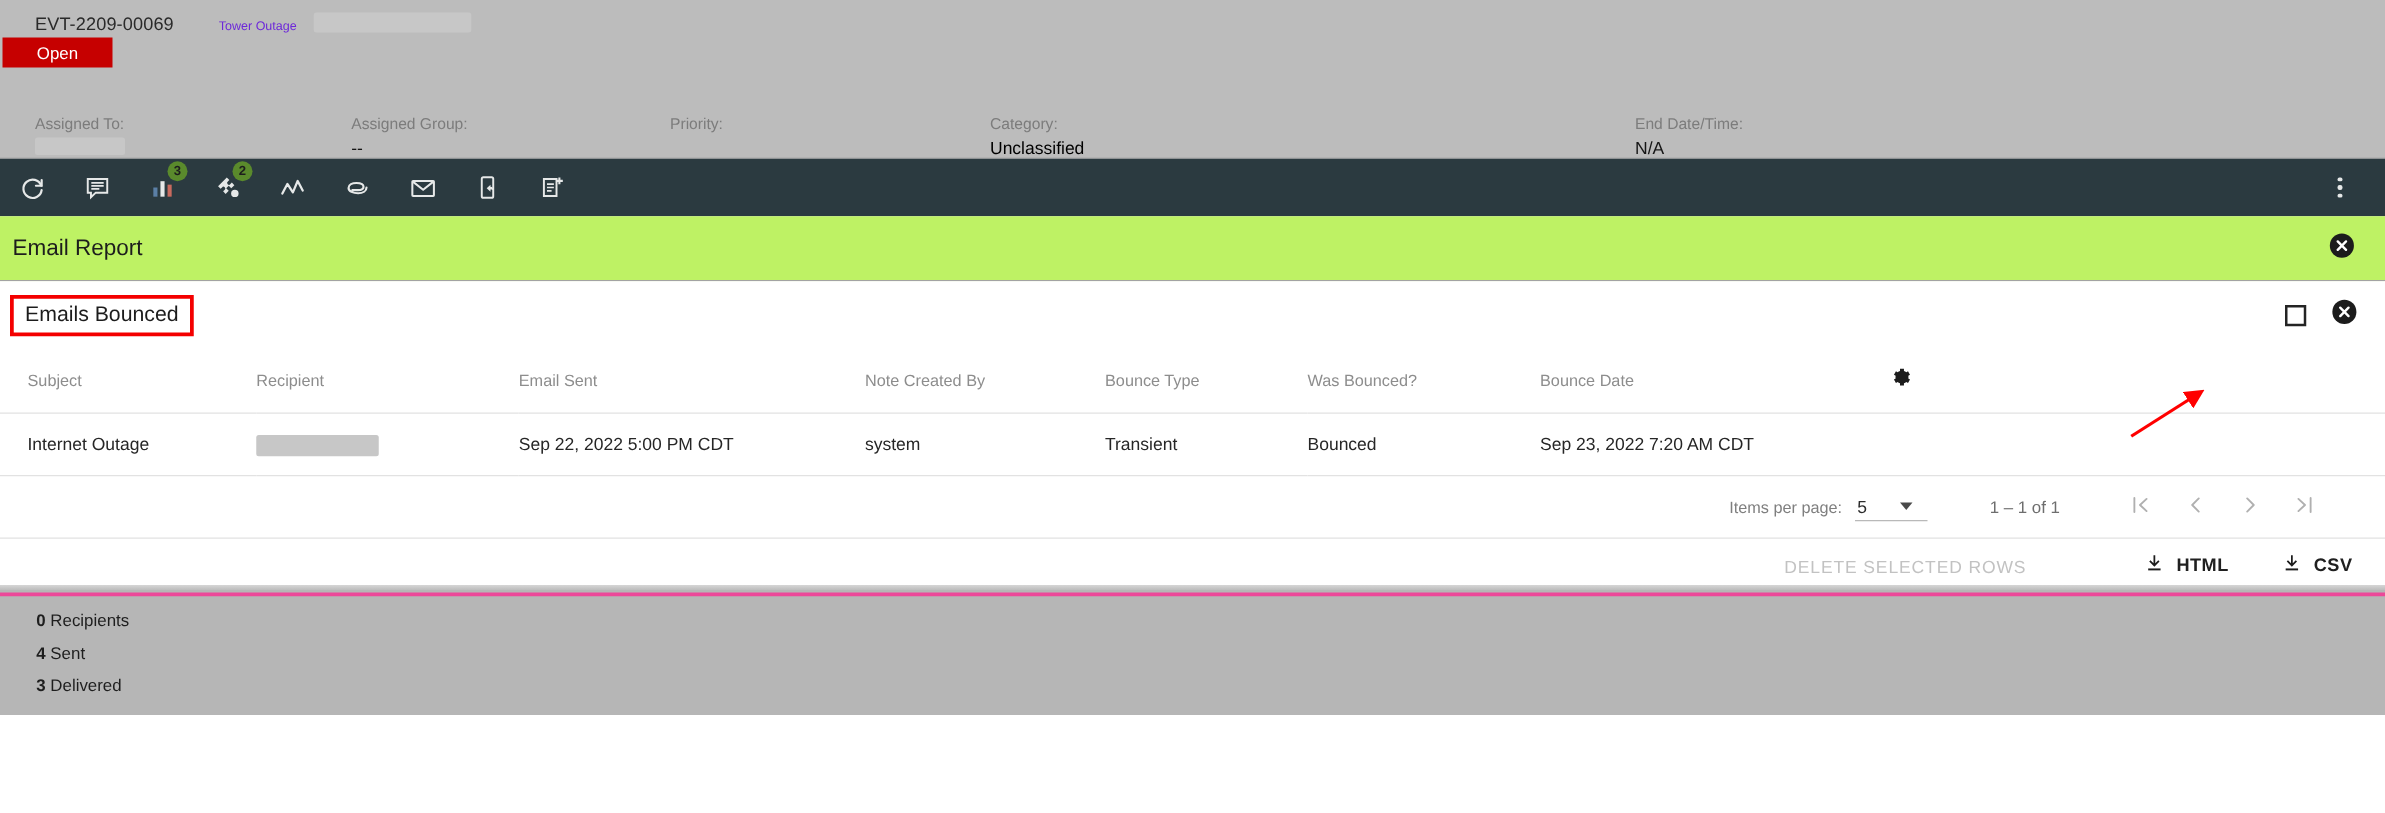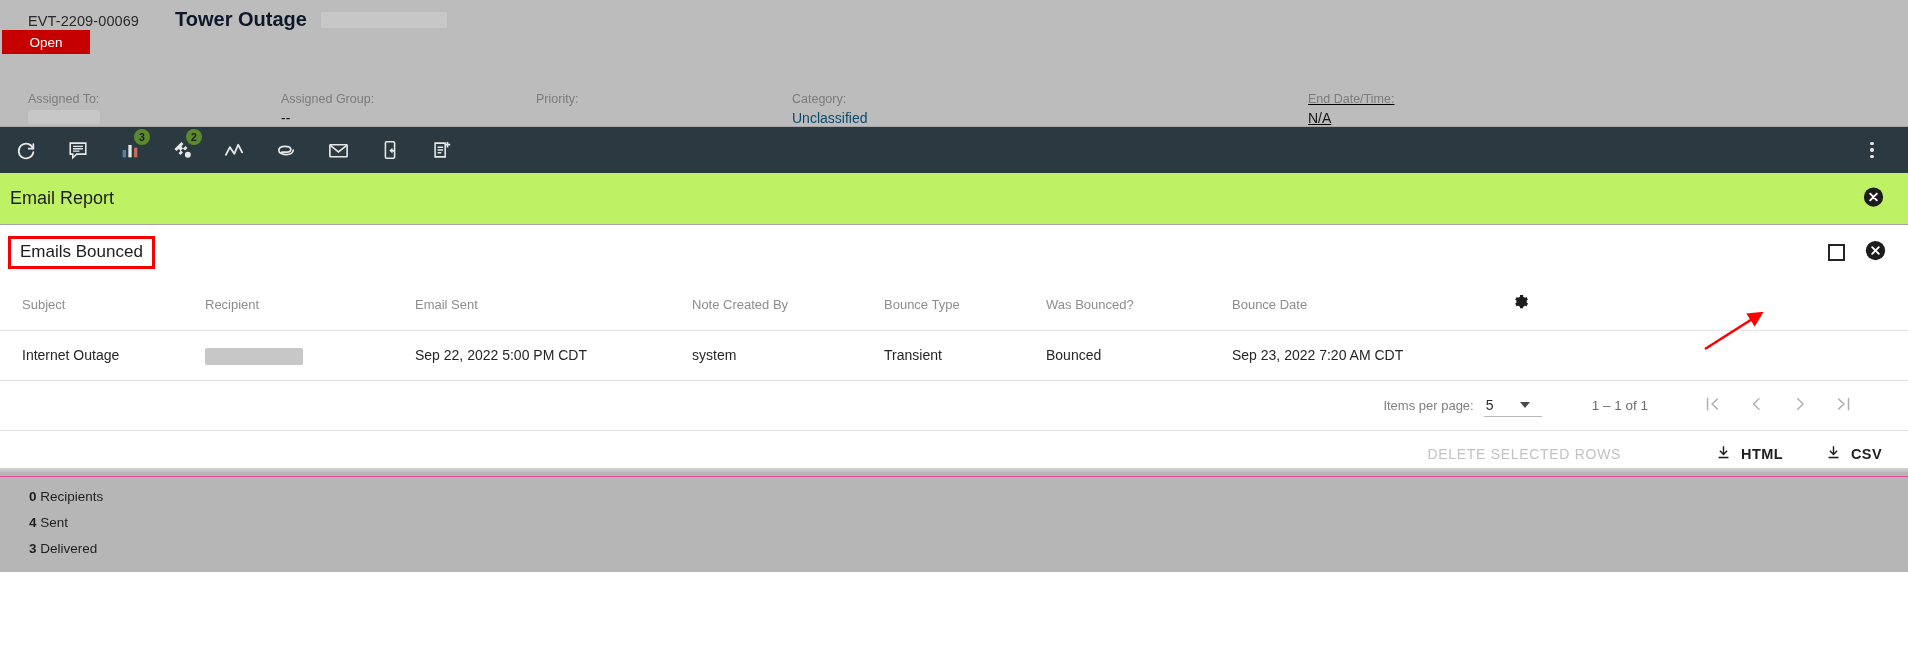--- a/index.html
+++ b/index.html
@@ -15,21 +15,21 @@
     position: relative;
     height: 127px;
     background: #bcbcbc;
     border-bottom: 1px solid #a8a8a8;
   }
   .rec-idline {
     position: absolute; left: 28px; top: 8px;
     display: flex; align-items: baseline; gap: 36px;
   }
   .rec-id { font-size: 14.5px; color: #2a2a2a; letter-spacing: .1px; }
-  .rec-title { font-size: 20px; font-weight: bold; color: #0f172a; }
+  .rec-title { font-size: 10px; font-weight: normal; color: #6d28d9; }
   .redacted {
     display: inline-block;
     background: #c7c7c7;
     border-radius: 2px;
     height: 16px;
   }
   .redacted.title-red { width: 126px; margin-left: 14px; position: relative; top: 2px; }
 
   .status-chip {
     position: absolute; left: 2px; top: 30px;
@@ -46,21 +46,21 @@
   }
   .meta-cell { position: absolute; top: 0; }
   .meta-label {
     font-size: 12.5px; color: #7c7c7c; line-height: 16px;
     white-space: nowrap;
   }
   .meta-value {
     font-size: 14px; color: #151515; line-height: 20px; margin-top: 1px;
     white-space: nowrap;
   }
-  .meta-value.dim { color: #0c4a6e; text-align: right; }
+  .meta-value.dim { color: #000000; text-align: right; }
   .redacted.val-red { width: 72px; height: 14px; margin-top: 3px; }
 
   
   .toolbar {
     position: relative;
     height: 46px;
     background: #2b3a40;
     display: flex; align-items: center;
   }
   .tb-btn {
@@ -168,21 +168,21 @@
     width: 44px; height: 40px;
     display: flex; align-items: center; justify-content: center;
     color: #b0b0b0;
   }
 
   
   .export-row {
     height: 46px;
     display: flex; align-items: center; justify-content: flex-end;
     gap: 0; padding-right: 26px;
-    border-bottom: 1px solid #ec4899;
+    border-bottom: 3px solid #ec4899;
   }
   .del-rows {
     font-size: 14px; color: #c2c2c2; letter-spacing: .7px;
     margin-right: 52px;
   }
   .exp-btn {
     display: inline-flex; align-items: center; gap: 9px;
     font-size: 14.5px; font-weight: bold; color: #202020;
     letter-spacing: .4px;
     margin-left: 42px;
@@ -240,21 +240,21 @@
       <div class="meta-label">Priority:</div>
       <div class="meta-value"></div>
     </div>
 
     <div class="meta-cell" style="left:792px;">
       <div class="meta-label">Category:</div>
       <div class="meta-value dim">Unclassified</div>
     </div>
 
 
-    <div class="meta-cell" style="left:1308px;text-decoration:underline;">
+    <div class="meta-cell" style="left:1308px;">
       <div class="meta-label">End Date/Time:</div>
       <div class="meta-value">N/A</div>
     </div>
 
   </div>
 </div>
 
 <div class="toolbar">
 
   <div class="tb-btn">

